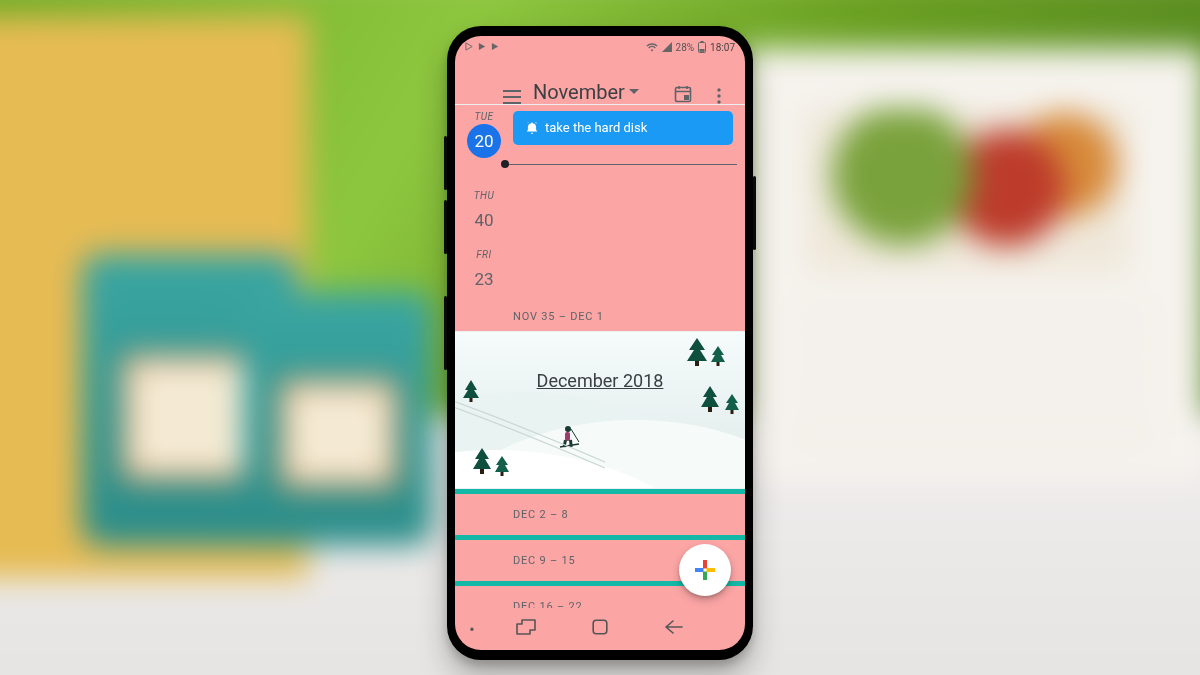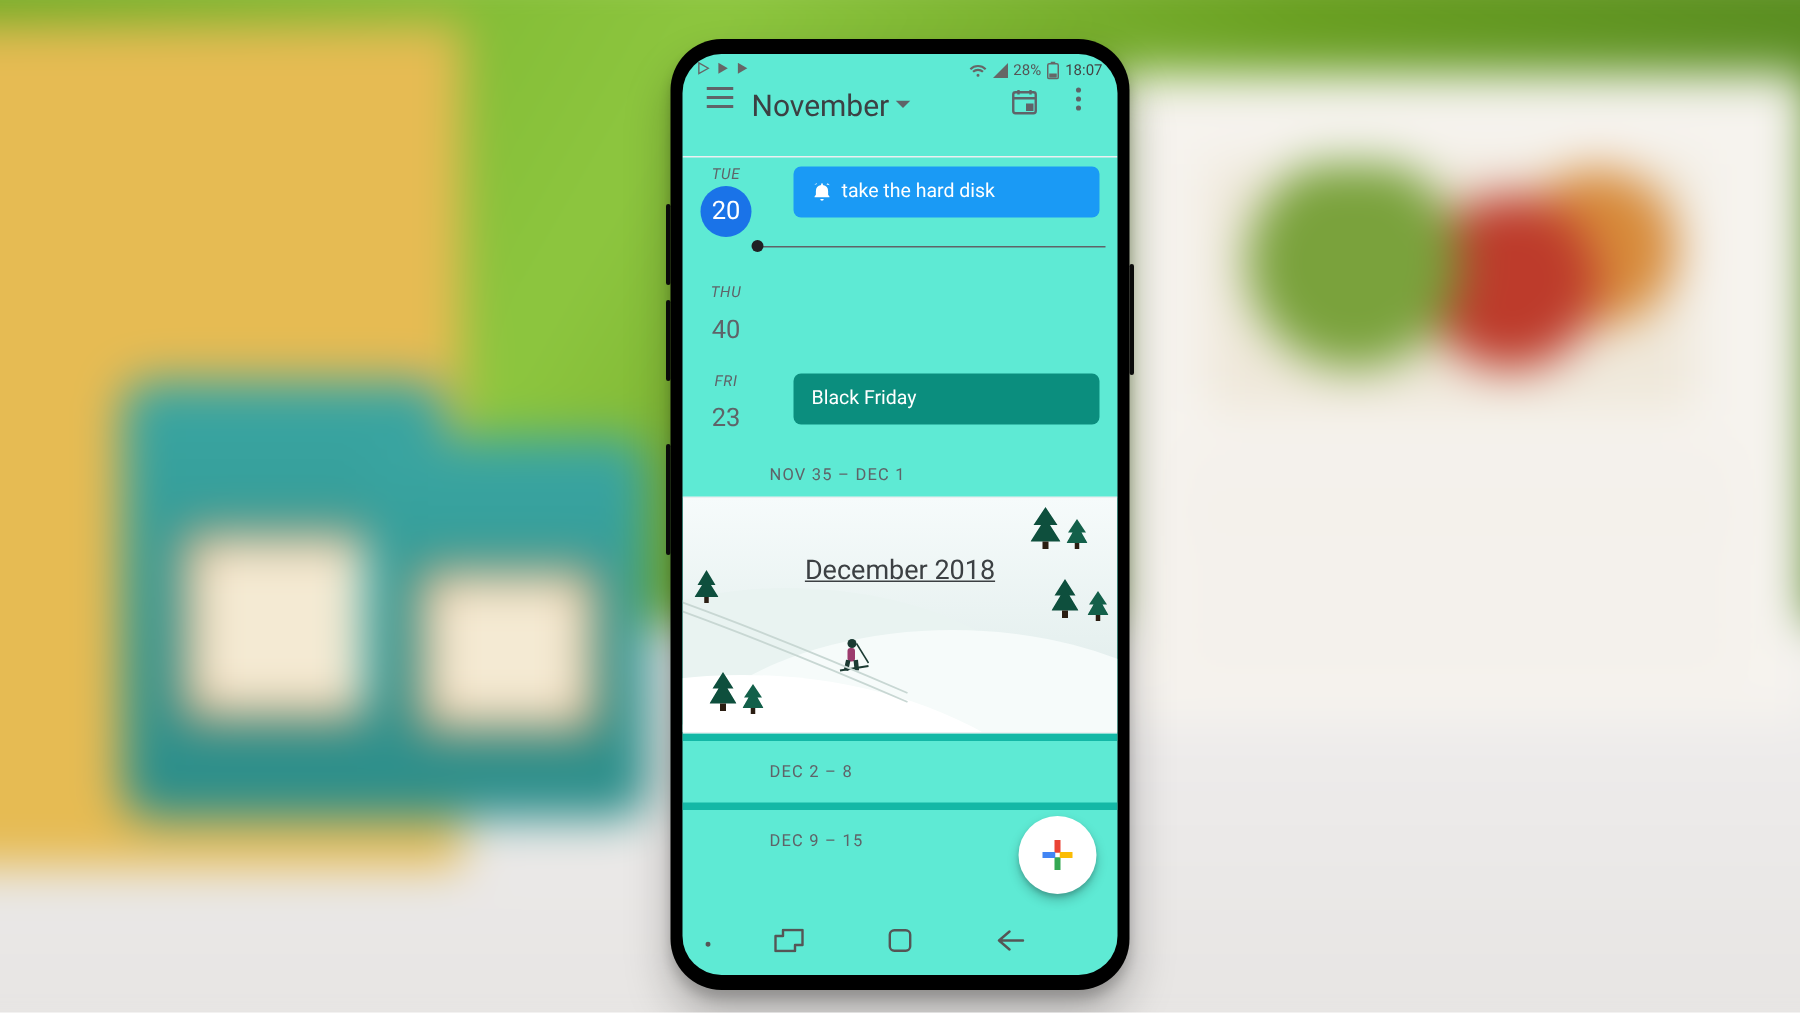--- a/index.html
+++ b/index.html
@@ -68,37 +68,38 @@
   .phone .side-btn {
     position:absolute; background:#0a0a0a; border-radius:2px;
   }
   .phone .side-btn.b1 { left:-3px; top:110px; width:3px; height:54px; }
   .phone .side-btn.b2 { left:-3px; top:174px; width:3px; height:54px; }
   .phone .side-btn.b3 { left:-3px; top:270px; width:3px; height:74px; }
   .phone .side-btn.b4 { right:-3px; top:150px; width:3px; height:74px; }
 
   .screen {
     position:absolute; left:8px; right:8px; top:10px; bottom:10px;
-    background:#5eead4; border-radius:26px; overflow:hidden;
+    background:#fca5a5; border-radius:26px; overflow:hidden;
   }
 
   
   .statusbar {
     height:22px; display:flex; align-items:center;
     font-size:10px; color:#555; padding:0 10px;
     justify-content:space-between;
   }
   .sb-left, .sb-right { display:flex; align-items:center; gap:4px; }
   .sb-right svg { display:block; }
   .sb-time { color:#444; font-weight:400; }
 
   
   .app-header {
-    height:46px; display:flex; align-items:flex-start; padding:0 8px 0 10px;
+    height:46px; display:flex; align-items:flex-end; padding:0 8px 0 10px;
     color:#3c4043;
+    margin-left:32px;
   }
   .hamburger { width:30px; display:flex; justify-content:center; cursor:pointer; }
   .month-dd { display:flex; align-items:center; gap:4px; font-size:20px; font-weight:400; color:#3c4043; margin-left:6px; cursor:pointer;}
   .header-spacer { flex:1; }
   .hdr-icon { width:36px; display:flex; justify-content:center; cursor:pointer; }
 
   
   .list {
     position:absolute; top:68px; left:0; right:0; bottom:42px;
     overflow:hidden;
@@ -112,21 +113,21 @@
   .date-col {
     width:50px; text-align:center; flex:none;
   }
   .dow { font-size:10px; letter-spacing:.5px; color:#5f6368; text-transform:uppercase;font-style:italic; }
   .dcircle {
     width:34px; height:34px; border-radius:50%; display:flex; align-items:center; justify-content:center;
     margin:2px auto 0; font-size:17px; color:#5f6368;
   }
   .dcircle.today { background:#1a73e8; color:#fff; }
   .event {
-    flex:1; margin-left:20px;
+    flex:1; margin-left:4px;
     border-radius:5px;
     color:#fff; font-size:13px; line-height:18px;
     padding:8px 12px;
     display:flex; align-items:center; gap:6px;
     cursor:pointer;
   }
   .ev-blue { background:#1a9af5; }
   .ev-teal { background:#0b8e7e; }
 
   .now-line {
@@ -301,23 +302,20 @@
           <div class="dow">THU</div>
           <div class="dcircle">40</div>
         </div>
       </div>
 
       <div class="row">
         <div class="date-col">
           <div class="dow">FRI</div>
           <div class="dcircle">23</div>
         </div>
-        <div class="event ev-teal">
-          <span>Black Friday</span>
-        </div>
       </div>
 
       <div class="week-label">NOV 35 – DEC 1</div>
 
       <div class="month-banner">
         <div class="sky"></div>
         <div class="hill h1"></div>
         <div class="hill h2"></div>
         <div class="hill h3"></div>
 
@@ -378,20 +376,21 @@
         <svg style="position:absolute;left:0;top:0" width="100%" height="100%">
           <path d="M-10 66 C 40 84, 90 104, 150 130" stroke="#c8d7d3" stroke-width="1.2" fill="none"></path>
           <path d="M-10 72 C 40 90, 90 110, 150 136" stroke="#c8d7d3" stroke-width="1.2" fill="none"></path>
         </svg>
         <div class="month-title">December 2018</div>
       </div>
 
       <div class="future">
         <div class="week-label">DEC 2 – 8</div>
         <div class="week-label">DEC 9 – 15</div>
+        <div class="week-label">DEC 16 – 22</div>
       </div>
     </div>
 
     <div class="fab">
       <svg width="24" height="24" viewBox="0 0 24 24">
         <rect x="10" y="2" width="4" height="8.5" fill="#ea4335"></rect>
         <rect x="10" y="13.5" width="4" height="8.5" fill="#34a853"></rect>
         <rect x="2" y="10" width="8.5" height="4" fill="#4285f4"></rect>
         <rect x="13.5" y="10" width="8.5" height="4" fill="#fbbc04"></rect>
       </svg>

